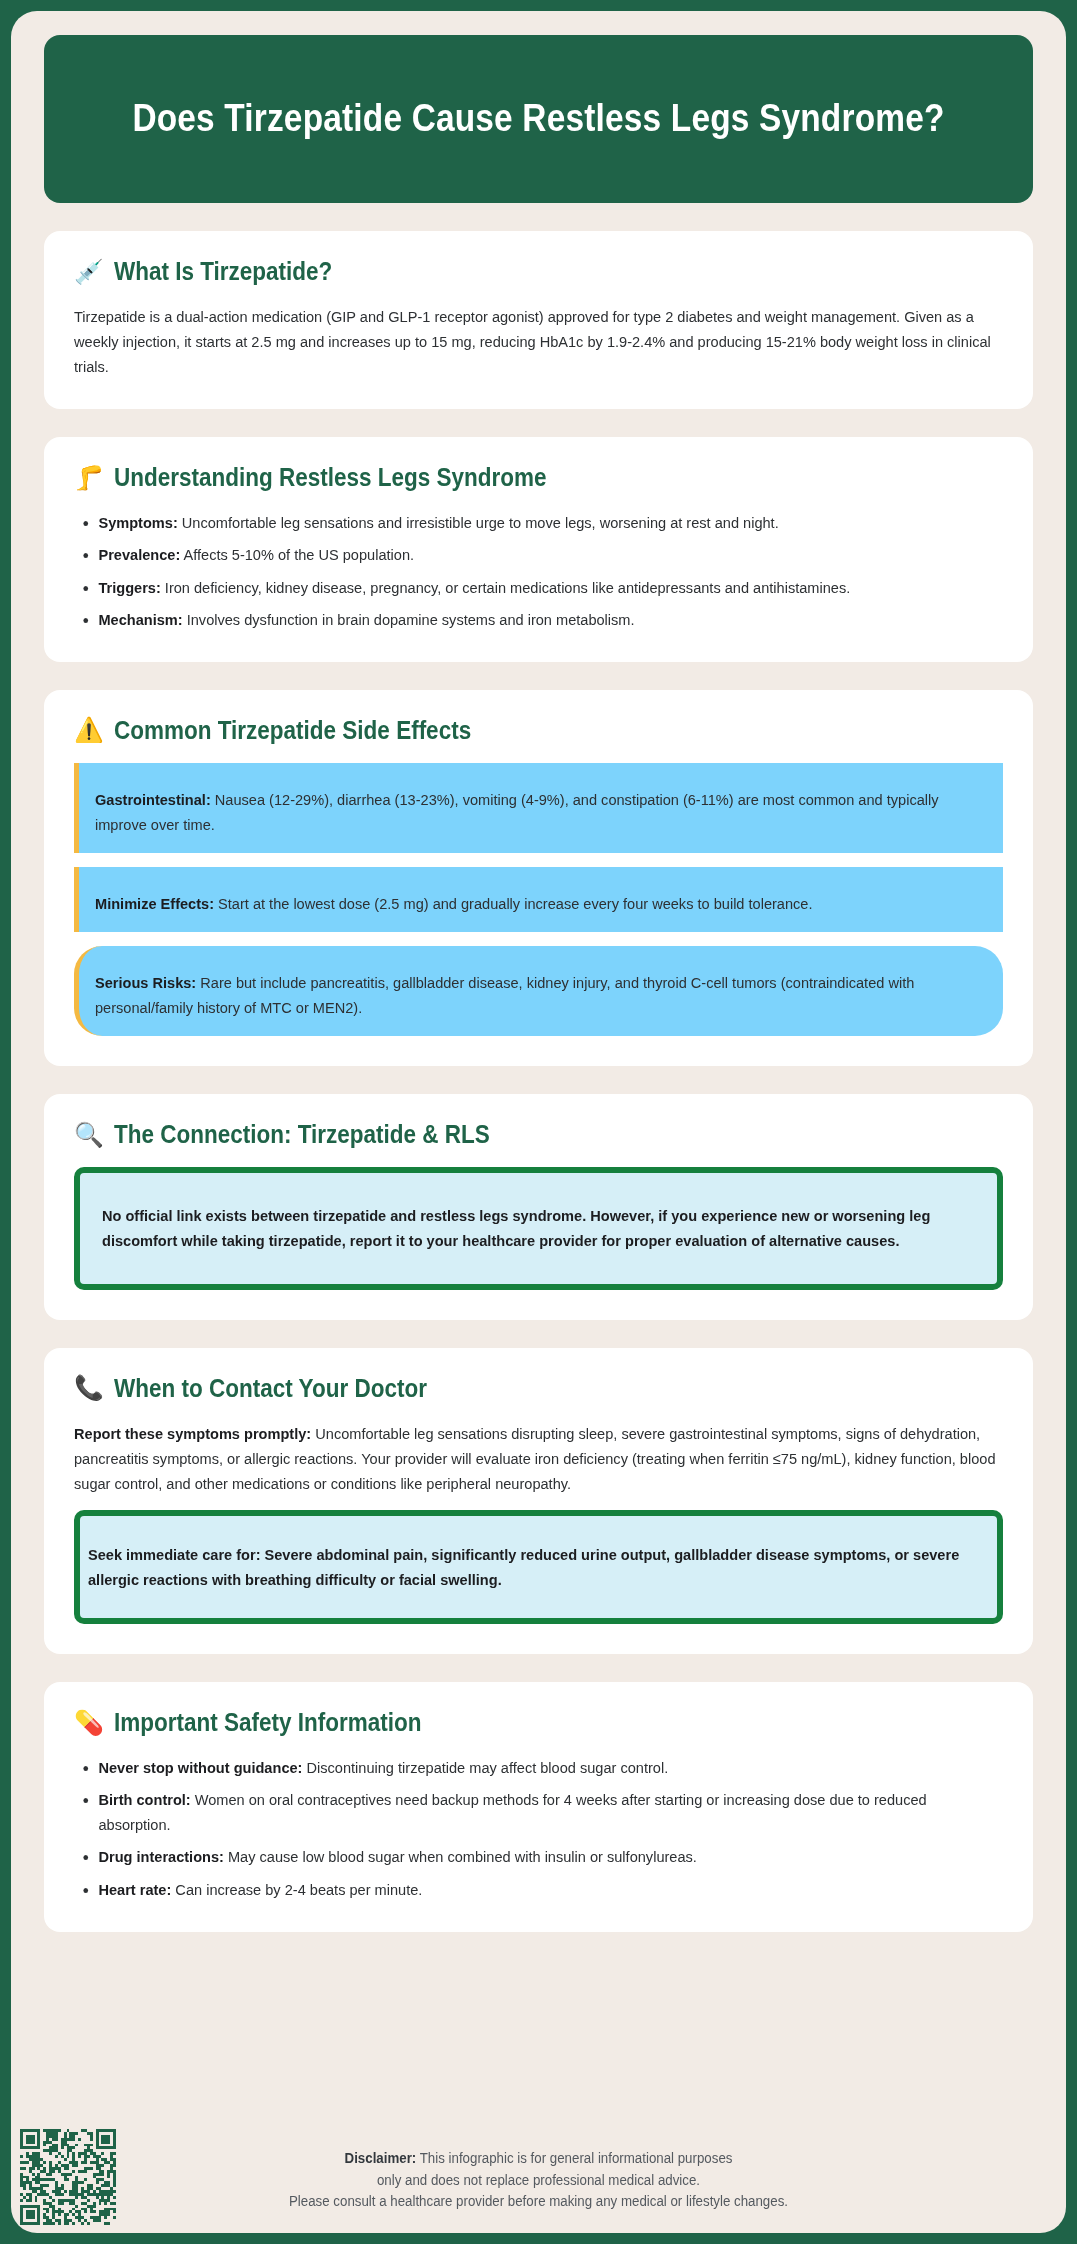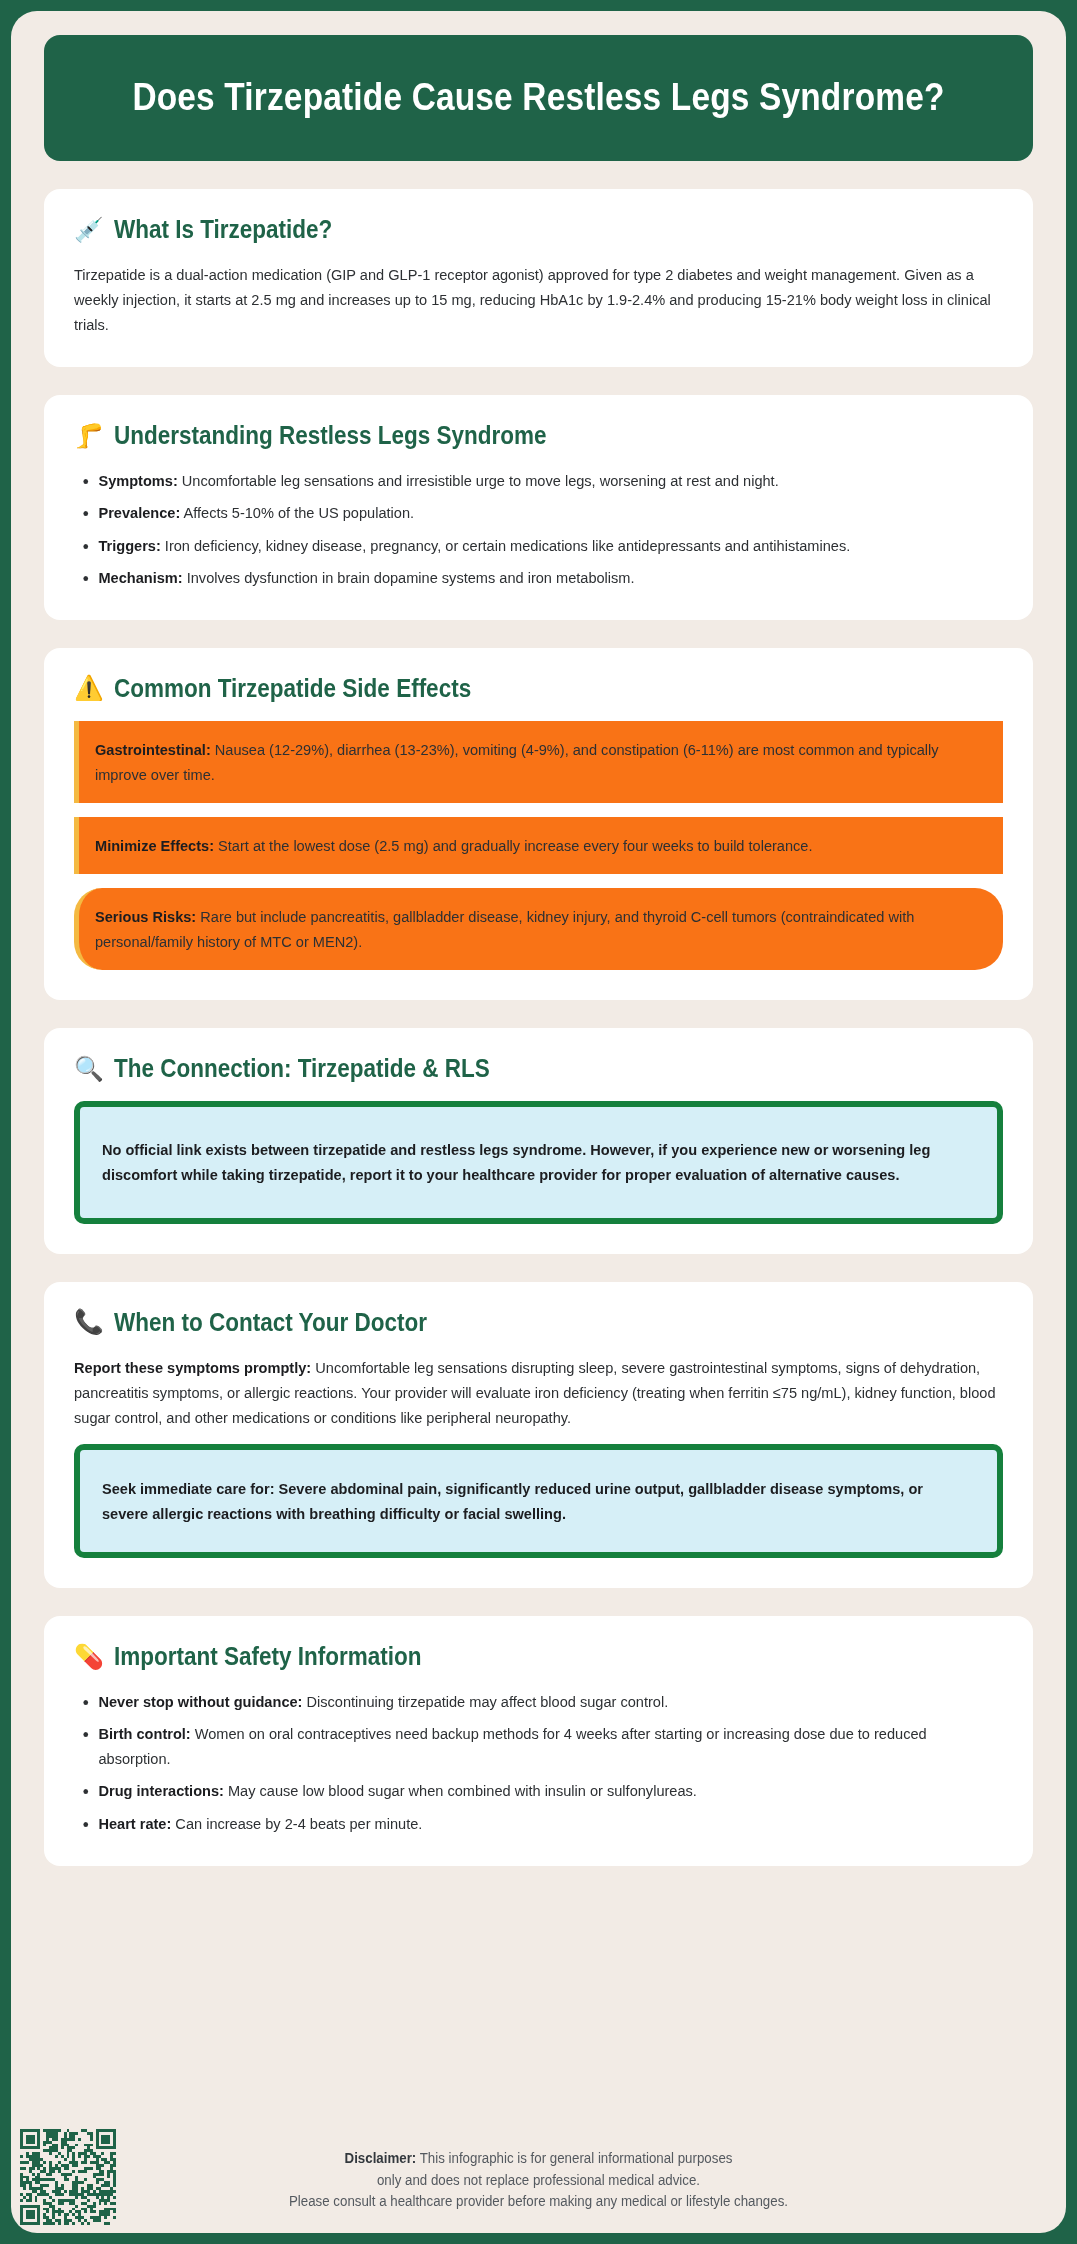--- a/index.html
+++ b/index.html
@@ -29,21 +29,21 @@
     box-sizing: border-box;
     padding: 24px 33px 0 33px;
     display: flex;
     flex-direction: column;
   }
 
   
   .header {
     background: #1f6348;
     border-radius: 16px;
-    height: 126px;
+    height: 168px;
     display: flex;
     align-items: center;
     justify-content: center;
     text-align: center;
     padding: 0 30px;
     box-sizing: border-box;
   }
   .header-title {
     color: #ffffff;
     font-size: 38px;
@@ -113,23 +113,23 @@
   ul.bullets li:last-child { margin-bottom: 0; }
   ul.bullets li b { font-weight: bold; color: #1c1d20; }
   .bullets-wrap {
     transform: scaleX(0.94);
     transform-origin: left top;
     width: 106%;
   }
 
   
   .note {
-    background: #f97316;
+    background: #7dd3fc;
     border-left: 5px solid #f4b942;
-    padding: 16px 18px 16px 16px;
+    padding: 24px 18px 16px 16px;
     margin-bottom: 14px;
     box-sizing: border-box;
   }
   .note:last-child { margin-bottom: 0; border-radius: 28px; }
   .note-text {
     color: #2d3033;
     font-size: 15.5px;
     line-height: 1.62;
     font-family: "Liberation Sans Narrow", "Liberation Sans", sans-serif;
     transform: scaleX(0.94);
@@ -149,21 +149,21 @@
   .callout-text {
     color: #1c1d20;
     font-size: 15.5px;
     line-height: 1.62;
     font-weight: bold;
     font-family: "Liberation Sans Narrow", "Liberation Sans", sans-serif;
     transform: scaleX(0.94);
     transform-origin: left top;
     width: 106%;
   }
-  .callout.tight { padding: 26px 22px; }
+  .callout.tight { padding: 26px 8px; }
 
   .spacer-12 { height: 14px; }
 
   
   .footer {
     position: relative;
     margin-top: auto;
     padding: 26px 0 20px 0;
     min-height: 118px;
     box-sizing: border-box;

